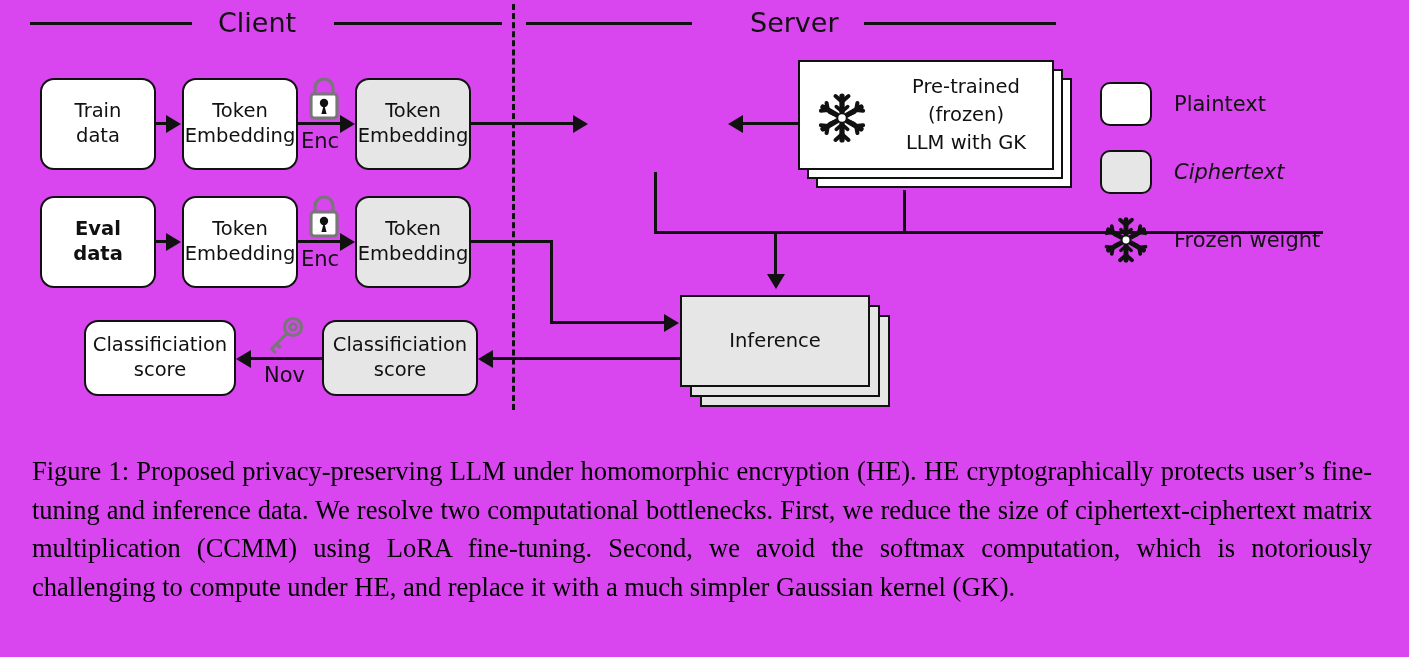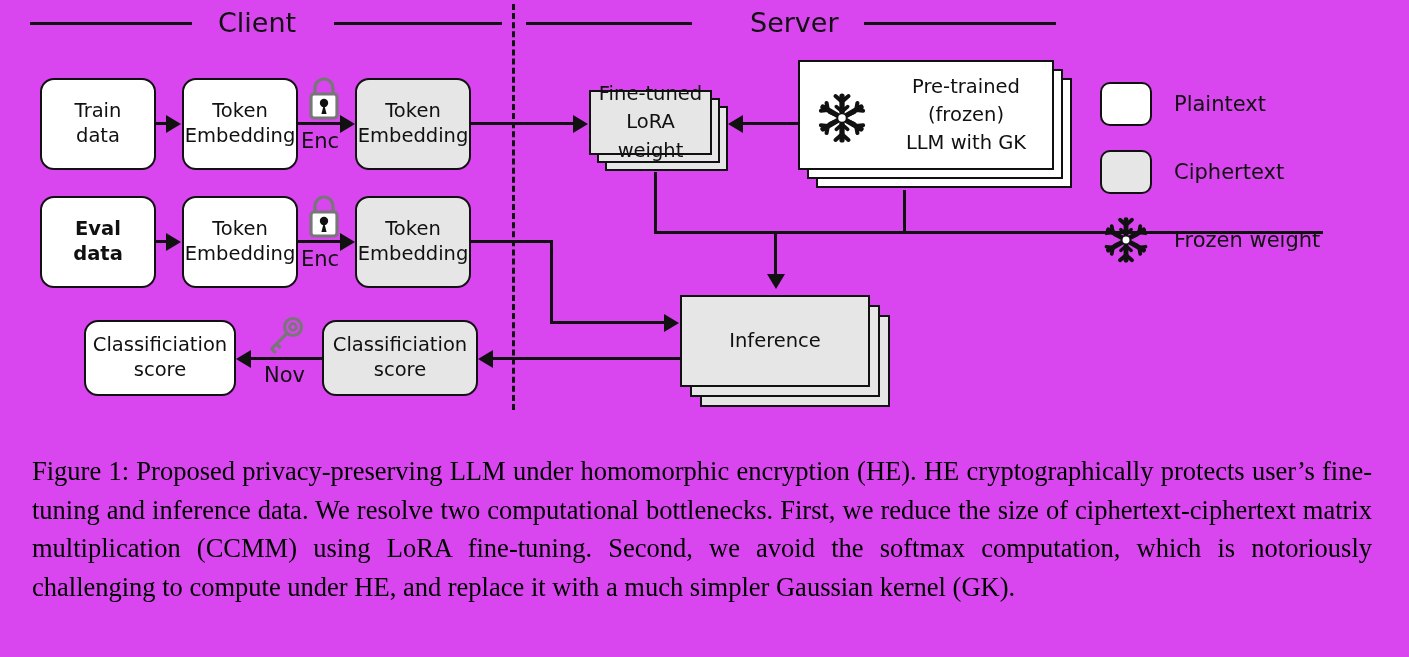--- a/index.html
+++ b/index.html
@@ -253,30 +253,20 @@
   <div class="enc-label" style="left:264px; top:363px;">Nov</div>
 
   <div class="rbox cipher" style="left:322px; top:320px; width:156px; height:76px;">
     <span style="white-space:pre-line;">Classificiation
 score</span>
   </div>
 
   <div class="seg" style="left:492px; top:357px; width:188px; height:3px;"></div>
   <div class="arrow left" style="left:478px; top:350px;"></div>
 
-  <div class="stack" style="left:589px; top:90px; width:140px; height:82px;">
-    <div class="sheet" style="left:16px; top:16px; width:123px; height:65px;"></div>
-    <div class="sheet" style="left:8px;  top:8px;  width:123px; height:65px;"></div>
-    <div class="front" style="left:0; top:0; width:123px; height:65px;">
-      <div>
-        <div>Fine-tuned</div>
-        <div>LoRA weight</div>
-      </div>
-    </div>
-  </div>
 
   <div class="seg" style="left:742px; top:122px; width:56px; height:3px;"></div>
   <div class="arrow left" style="left:728px; top:115px;"></div>
 
   <div class="stack" style="left:798px; top:60px; width:276px; height:130px;">
     <div class="sheet plain" style="left:18px; top:18px; width:256px; height:110px;"></div>
     <div class="sheet plain" style="left:9px;  top:9px;  width:256px; height:110px;"></div>
     <div class="front plain" style="left:0; top:0; width:256px; height:110px;">
       <div class="snow" style="left:16px; top:30px;">
         <svg width="52" height="52" viewBox="0 0 64 64">
@@ -332,21 +322,21 @@
     <div class="front" style="left:0; top:0; width:190px; height:92px;">
       <span>Inference</span>
     </div>
   </div>
 
   <div class="legend" style="left:1100px; top:60px; width:300px; height:200px;text-align:right;">
     <div class="legend-row" style="left:0; top:22px;">
       <div class="legend-swatch"></div>
       <div class="legend-text">Plaintext</div>
     </div>
-    <div class="legend-row" style="left:0; top:90px;">
+    <div class="legend-row" style="left:0; top:90px;font-style:italic;">
       <div class="legend-swatch cipher"></div>
       <div class="legend-text">Ciphertext</div>
     </div>
     <div class="legend-row" style="left:0; top:156px;">
       <div style="width:52px; height:48px; flex:none; display:flex; align-items:center; justify-content:center;">
         <svg width="48" height="48" viewBox="0 0 64 64">
           <g stroke="#111" stroke-width="6.5" stroke-linecap="round">
             <line x1="32" y1="5" x2="32" y2="59"></line>
             <line x1="8.6" y1="18.5" x2="55.4" y2="45.5"></line>
             <line x1="8.6" y1="45.5" x2="55.4" y2="18.5"></line>

